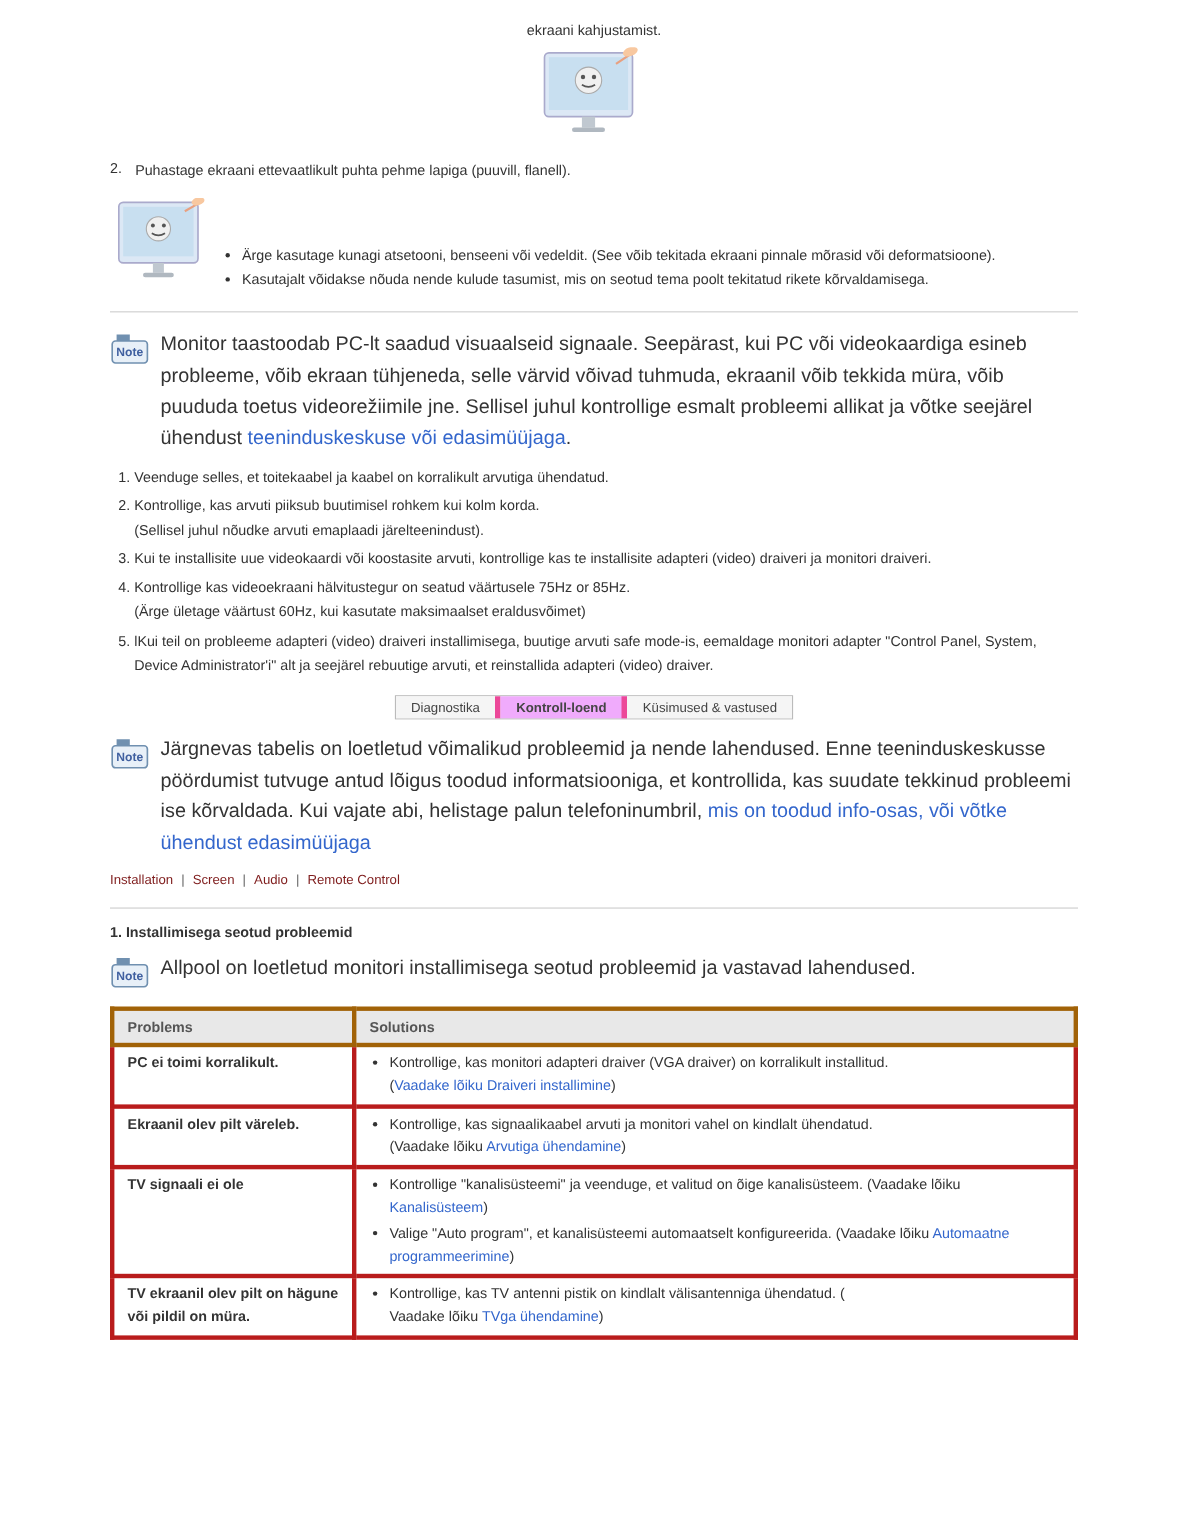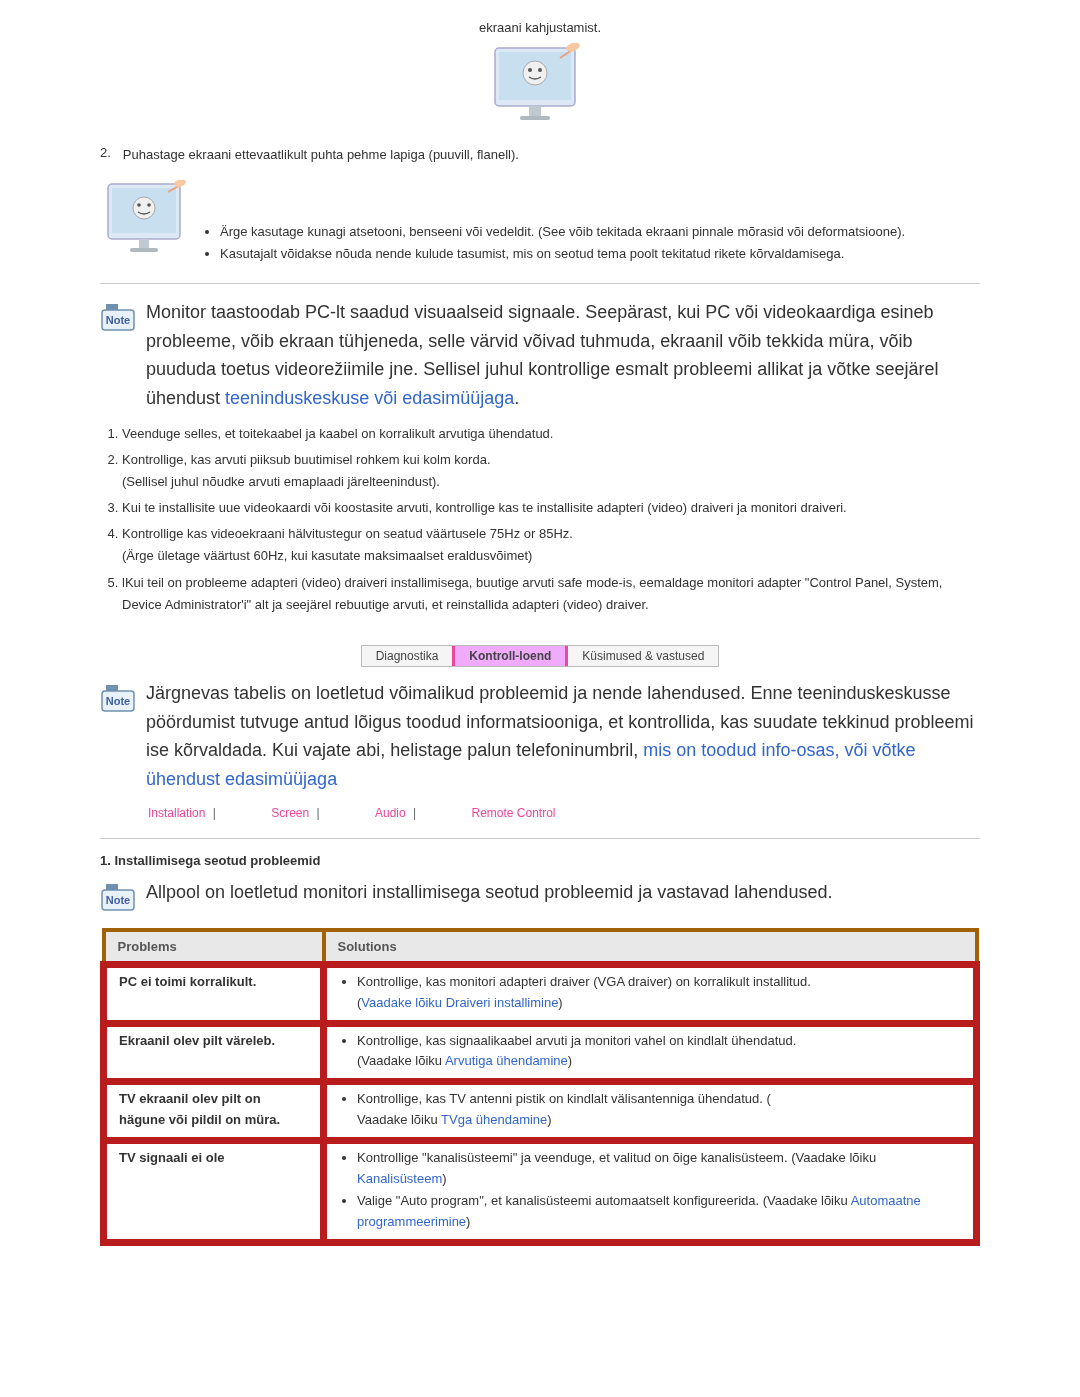--- a/index.html
+++ b/index.html
@@ -65,61 +65,60 @@
     }
     .link-blue {
       color: #3366cc;
       text-decoration: none;
     }
     .numbered-list {
       list-style: decimal;
       padding-left: 22px;
       font-size: 13px;
       line-height: 1.7;
-      margin-bottom: 29px;
+      margin-bottom: 16px;
     }
     .numbered-list li {
       margin-bottom: 4px;
     }
     .tab-nav-container {
       display: flex;
       justify-content: center;
       align-items: center;
       margin: 14px 0 12px 0;
     }
     .tab-nav {
       display: flex;
       gap: 0;
       border: 1px solid #bbb;
       font-size: 12px;
     }
     .tab-item {
       padding: 3px 14px;
-      border-right: 3px solid #ec4899;
+      border-right: 5px solid #ec4899;
       background: #f5f5f5;
       color: #444;
       cursor: pointer;
       white-space: nowrap;
     }
     .tab-item:last-child {
       border-right: none;
     }
     .tab-item.active {
       background: #f0abfc;
       font-weight: bold;
     }
     .sub-links {
       font-size: 12px;
       margin-bottom: 14px;
       color: #3366cc;
     }
     .sub-links a {
-      color: #ec4899;
+      color: #7f1d1d;
       text-decoration: none;
-      margin-left: 48px;
     }
     .sub-links span {
       color: #666;
       margin: 0 4px;
     }
 
     
     .monitor-svg {
       display: block;
     }
@@ -135,21 +134,21 @@
       background: #e8e8e8;
       color: #555;
       font-weight: bold;
       padding: 7px 12px;
       border: 4px solid #a16207;
       text-align: left;
       font-size: 13px;
     }
     .problems-table td {
       padding: 4px 12px;
-      border: 7px solid #b91c1c;
+      border: 4px solid #b91c1c;
       vertical-align: top;
       line-height: 1.6;
     }
     .problems-table td:first-child {
       font-weight: bold;
       width: 220px;
     }
     .problems-table td .sol-bullet {
       list-style: disc;
       padding-left: 18px;
@@ -315,35 +314,35 @@
         <td>
           <ul class="sol-bullet">
             <li>Kontrollige, kas signaalikaabel arvuti ja monitori vahel on kindlalt ühendatud.<br>
               (Vaadake lõiku <a class="link-blue" href="#">Arvutiga ühendamine</a>)
             </li>
           </ul>
         </td>
       </tr>
 
       <tr>
+        <td>TV signaali ei ole</td>
+        <td>
+          <ul class="sol-bullet">
+            <li>Kontrollige "kanalisüsteemi" ja veenduge, et valitud on õige kanalisüsteem. (Vaadake lõiku <a class="link-blue" href="#">Kanalisüsteem</a>)</li>
+            <li>Valige "Auto program", et kanalisüsteemi automaatselt konfigureerida. (Vaadake lõiku <a class="link-blue" href="#">Automaatne programmeerimine</a>)</li>
+          </ul>
+        </td>
+      </tr>
+
+      <tr>
         <td>TV ekraanil olev pilt on hägune või pildil on müra.</td>
         <td>
           <ul class="sol-bullet">
             <li>Kontrollige, kas TV antenni pistik on kindlalt välisantenniga ühendatud. (<br>
               Vaadake lõiku <a class="link-blue" href="#">TVga ühendamine</a>)
             </li>
           </ul>
         </td>
       </tr>
-
-      <tr>
-        <td>TV signaali ei ole</td>
-        <td>
-          <ul class="sol-bullet">
-            <li>Kontrollige "kanalisüsteemi" ja veenduge, et valitud on õige kanalisüsteem. (Vaadake lõiku <a class="link-blue" href="#">Kanalisüsteem</a>)</li>
-            <li>Valige "Auto program", et kanalisüsteemi automaatselt konfigureerida. (Vaadake lõiku <a class="link-blue" href="#">Automaatne programmeerimine</a>)</li>
-          </ul>
-        </td>
-      </tr>
     </tbody>
   </table>
 
 </div>
 
 </body></html>

